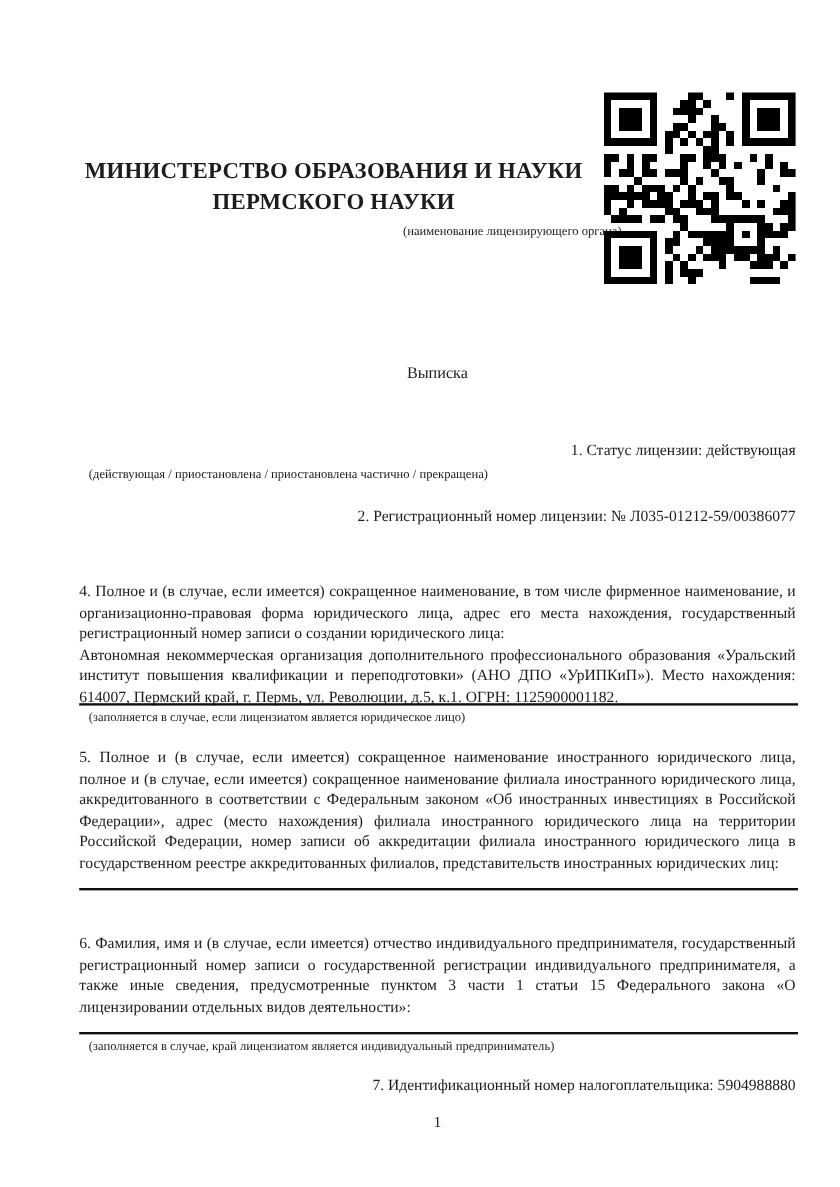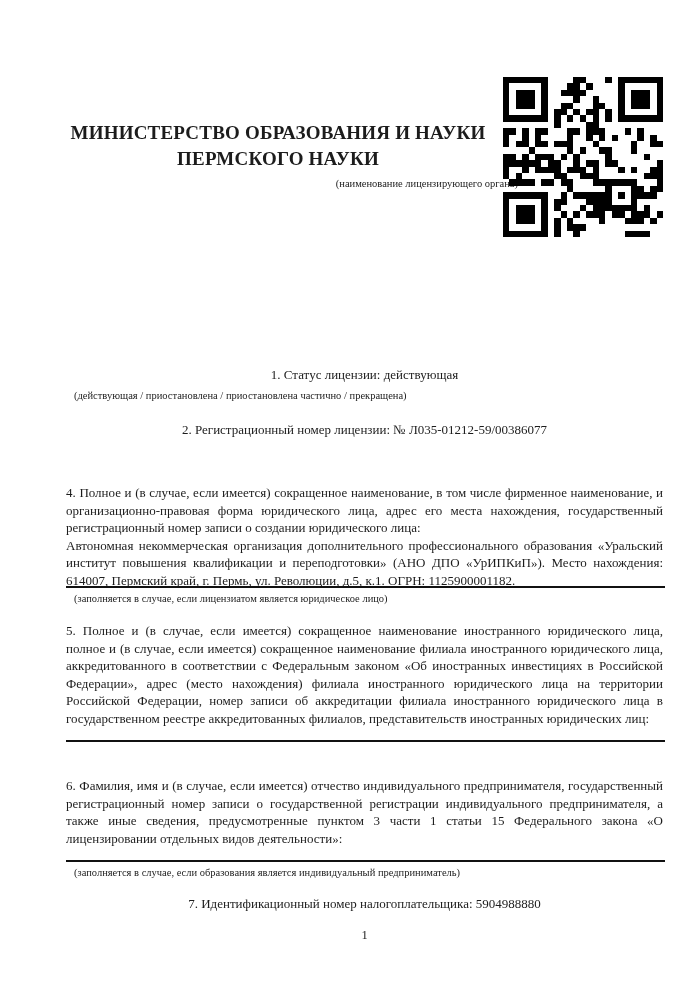--- a/index.html
+++ b/index.html
@@ -7,21 +7,21 @@
     position: relative;
     width: 700px;
     height: 989px;
     background: #ffffff;
     font-family: "Liberation Serif", "DejaVu Serif", serif;
     color: #1c1c1c;
     overflow: hidden;
   }
   .abs { position: absolute; }
   .title-block {
-    left: 38px; top: 120px; width: 480px;
+    left: 38px; top: 130px; width: 480px;
     text-align: center;
   }
   .title-line {
     font-weight: bold;
     font-size: 19px;
     line-height: 26px;
     letter-spacing: 0.2px;
   }
   .title-note {
     font-size: 10.5px;
@@ -33,21 +33,21 @@
   .subtitle-block {
     left: 66px; top: 302px; width: 597px;
     text-align: center;
     font-size: 13.5px;
     line-height: 18px;
   }
   .item {
     left: 66px; width: 597px;
     font-size: 13px;
     line-height: 17.5px;
-    text-align: center;
+    text-align: right;
   }
   .item.just { text-align: justify; }
   .caption {
     left: 74px; width: 597px;
     font-size: 10.5px;
     line-height: 13px;
   }
   .rule {
     left: 66px; width: 599px; height: 2px;
     background: #111111;
@@ -364,39 +364,40 @@
         <rect x="8" y="24" width="1" height="1"></rect>
         <rect x="11" y="24" width="1" height="1"></rect>
         <rect x="19" y="24" width="1" height="1"></rect>
         <rect x="20" y="24" width="1" height="1"></rect>
         <rect x="21" y="24" width="1" height="1"></rect>
         <rect x="22" y="24" width="1" height="1"></rect>
       </svg>
   </div>
 
   <div class="abs subtitle-block">
+    <div>Выписка</div>
   </div>
 
   <div class="abs item" style="top:366px">1. Статус лицензии: действующая</div>
   <div class="abs caption" style="top:389px">(действующая / приостановлена / приостановлена частично / прекращена)</div>
 
   <div class="abs item" style="top:421px">2. Регистрационный номер лицензии: № Л035-01212-59/00386077</div>
 
 
   <div class="abs item just" style="top:484px">
     <div>4. Полное и (в случае, если имеется) сокращенное наименование, в том числе фирменное наименование, и организационно-правовая форма юридического лица, адрес его места нахождения, государственный регистрационный номер записи о создании юридического лица:</div>
     <div>Автономная некоммерческая организация дополнительного профессионального образования «Уральский институт повышения квалификации и переподготовки» (АНО ДПО «УрИПКиП»). Место нахождения: 614007, Пермский край, г. Пермь, ул. Революции, д.5, к.1. ОГРН: 1125900001182.</div>
   </div>
   <div class="abs rule" style="top:586px"></div>
   <div class="abs caption" style="top:592px">(заполняется в случае, если лицензиатом является юридическое лицо)</div>
 
   <div class="abs item just" style="top:622px">5. Полное и (в случае, если имеется) сокращенное наименование иностранного юридического лица, полное и (в случае, если имеется) сокращенное наименование филиала иностранного юридического лица, аккредитованного в соответствии с Федеральным законом «Об иностранных инвестициях в Российской Федерации», адрес (место нахождения) филиала иностранного юридического лица на территории Российской Федерации, номер записи об аккредитации филиала иностранного юридического лица в государственном реестре аккредитованных филиалов, представительств иностранных юридических лиц:</div>
   <div class="abs rule" style="top:740px"></div>
 
   <div class="abs item just" style="top:777px">6. Фамилия, имя и (в случае, если имеется) отчество индивидуального предпринимателя, государственный регистрационный номер записи о государственной регистрации индивидуального предпринимателя, а также иные сведения, предусмотренные пунктом 3 части 1 статьи 15 Федерального закона «О лицензировании отдельных видов деятельности»:</div>
   <div class="abs rule" style="top:860px"></div>
-  <div class="abs caption" style="top:866px">(заполняется в случае, если образования является индивидуальный предприниматель)</div>
+  <div class="abs caption" style="top:866px">(заполняется в случае, край лицензиатом является индивидуальный предприниматель)</div>
 
   <div class="abs item" style="top:895px">7. Идентификационный номер налогоплательщика: 5904988880</div>
 
   <div class="abs page-num">1</div>
 
 </div>
 
 </body></html>

